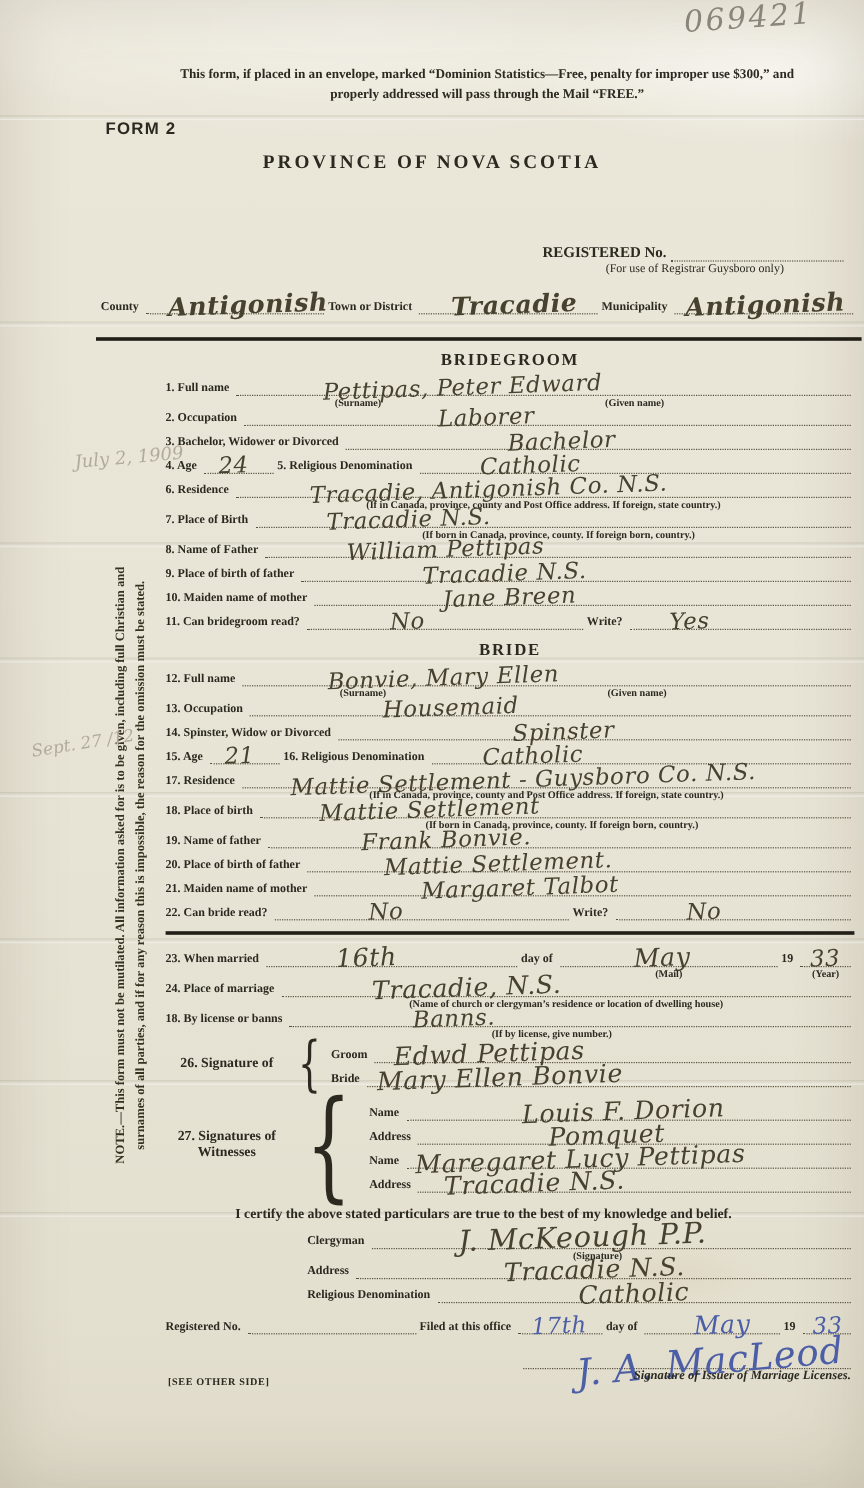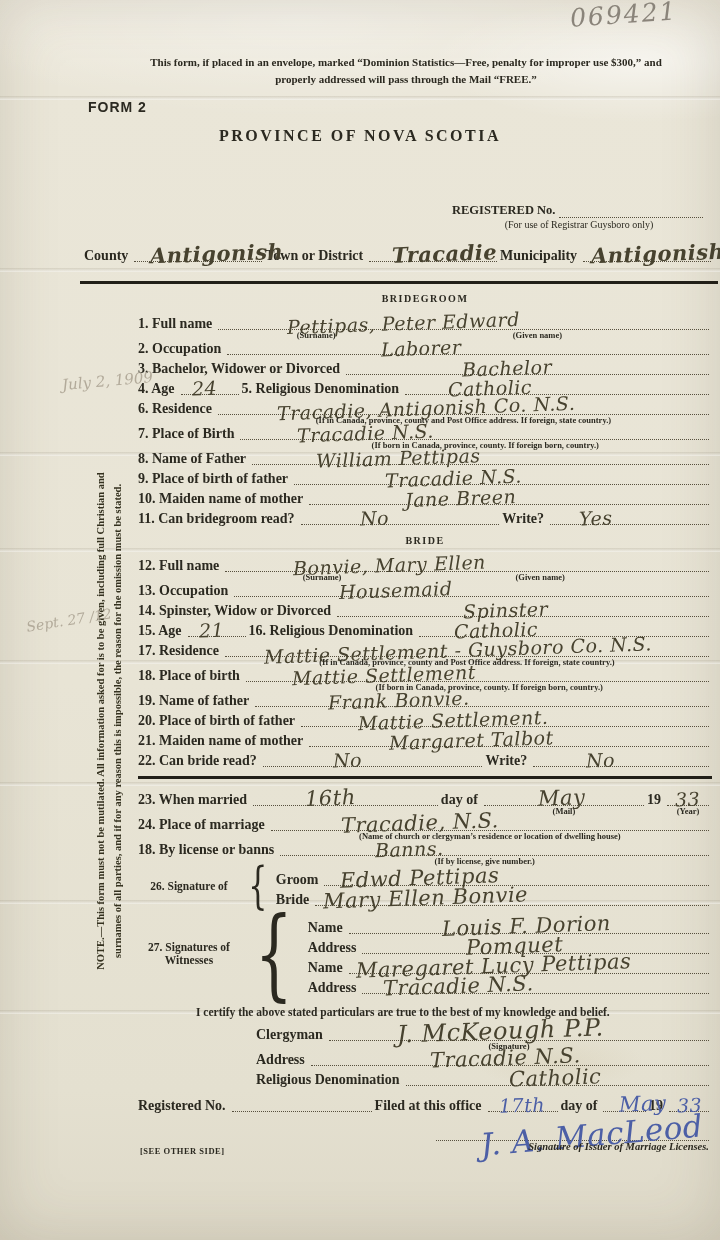--- a/index.html
+++ b/index.html
@@ -28,24 +28,24 @@
     font-family:"Liberation Sans",sans-serif;font-size:36px;font-weight:bold;letter-spacing:3px;
     color:#26241e;text-shadow:0 0 1px rgba(38,36,30,.6);}
   .regno{position:absolute;left:452px;right:14px;top:203px;}
   .regno-line{display:flex;align-items:flex-end;font-size:12.5px;font-weight:bold;}
   .regcap{font-size:10px;text-align:center;margin-top:1px;font-weight:normal;}
   .countyrow{position:absolute;left:84px;right:6px;top:247px;display:flex;align-items:flex-end;
     font-size:12.5px;font-weight:bold;}
   .ruleA{position:absolute;left:80px;right:2px;top:281px;height:3px;background:#211f18;}
   
   .formbody{position:absolute;left:138px;right:8px;top:287px;}
-  .heading{text-align:center;font-weight:bold;font-size:10px;letter-spacing:1.5px;margin-top:6px;height:17px;}
+  .heading{text-align:center;font-weight:bold;font-size:14px;letter-spacing:1.5px;margin-top:6px;height:17px;}
   .frow{display:flex;align-items:flex-end;margin-top:5px;height:15px;position:relative;}
   .frow.capd{margin-bottom:10px;}
-  .flabel{font-size:14px;font-weight:bold;white-space:nowrap;line-height:12px;padding-right:3px;}
+  .flabel{font-size:10px;font-weight:bold;white-space:nowrap;line-height:12px;padding-right:3px;}
   .fill{flex:1;border-bottom:1.5px dotted #57503e;position:relative;height:14px;margin:0 3px;}
   .fill.short{flex:0 0 58px;}
   .hand{position:absolute;bottom:-5px;font-family:"DejaVu Serif",serif;font-style:italic;
     font-size:19px;color:#47422f;white-space:nowrap;transform:rotate(-2deg);letter-spacing:.5px;}
   .hand.big{font-size:21px;}
   .hand.blue{color:#4c5fa6;}
   .subcap{position:absolute;top:15px;font-size:8.5px;font-weight:bold;white-space:nowrap;}
   .center{left:50%;transform:translateX(-50%);}
   .thick{height:3px;background:#211f18;margin-top:9px;}
   

